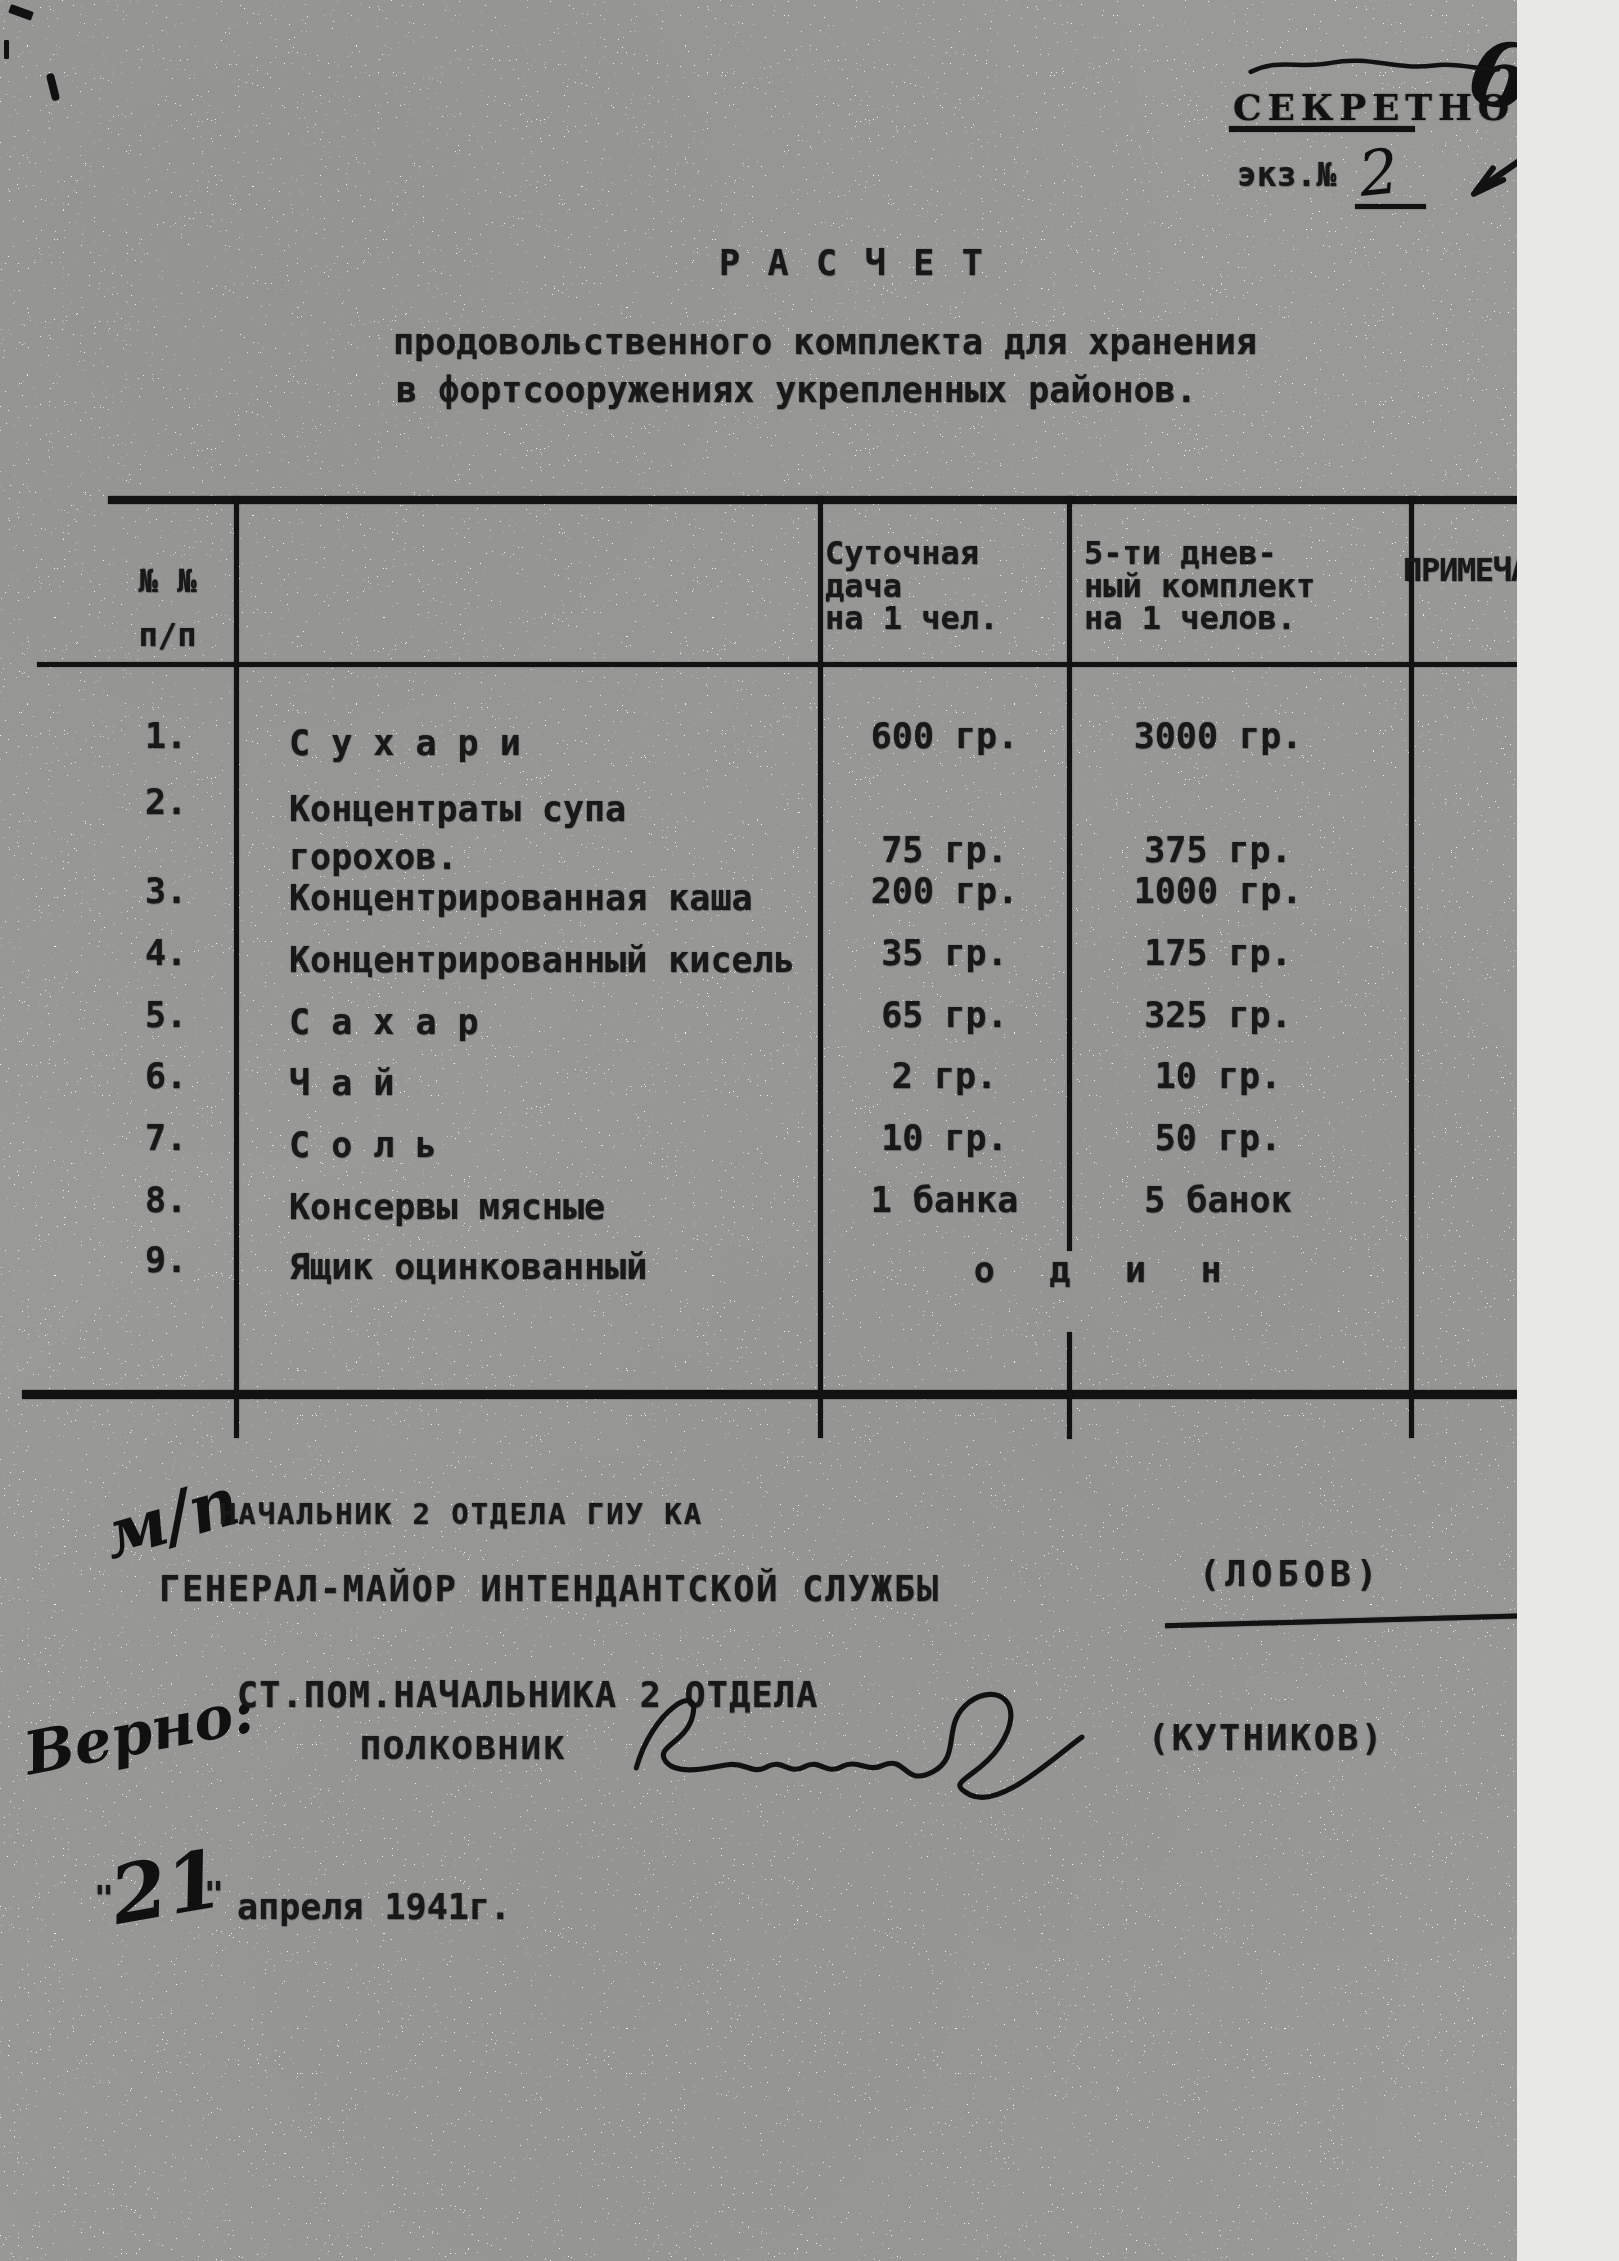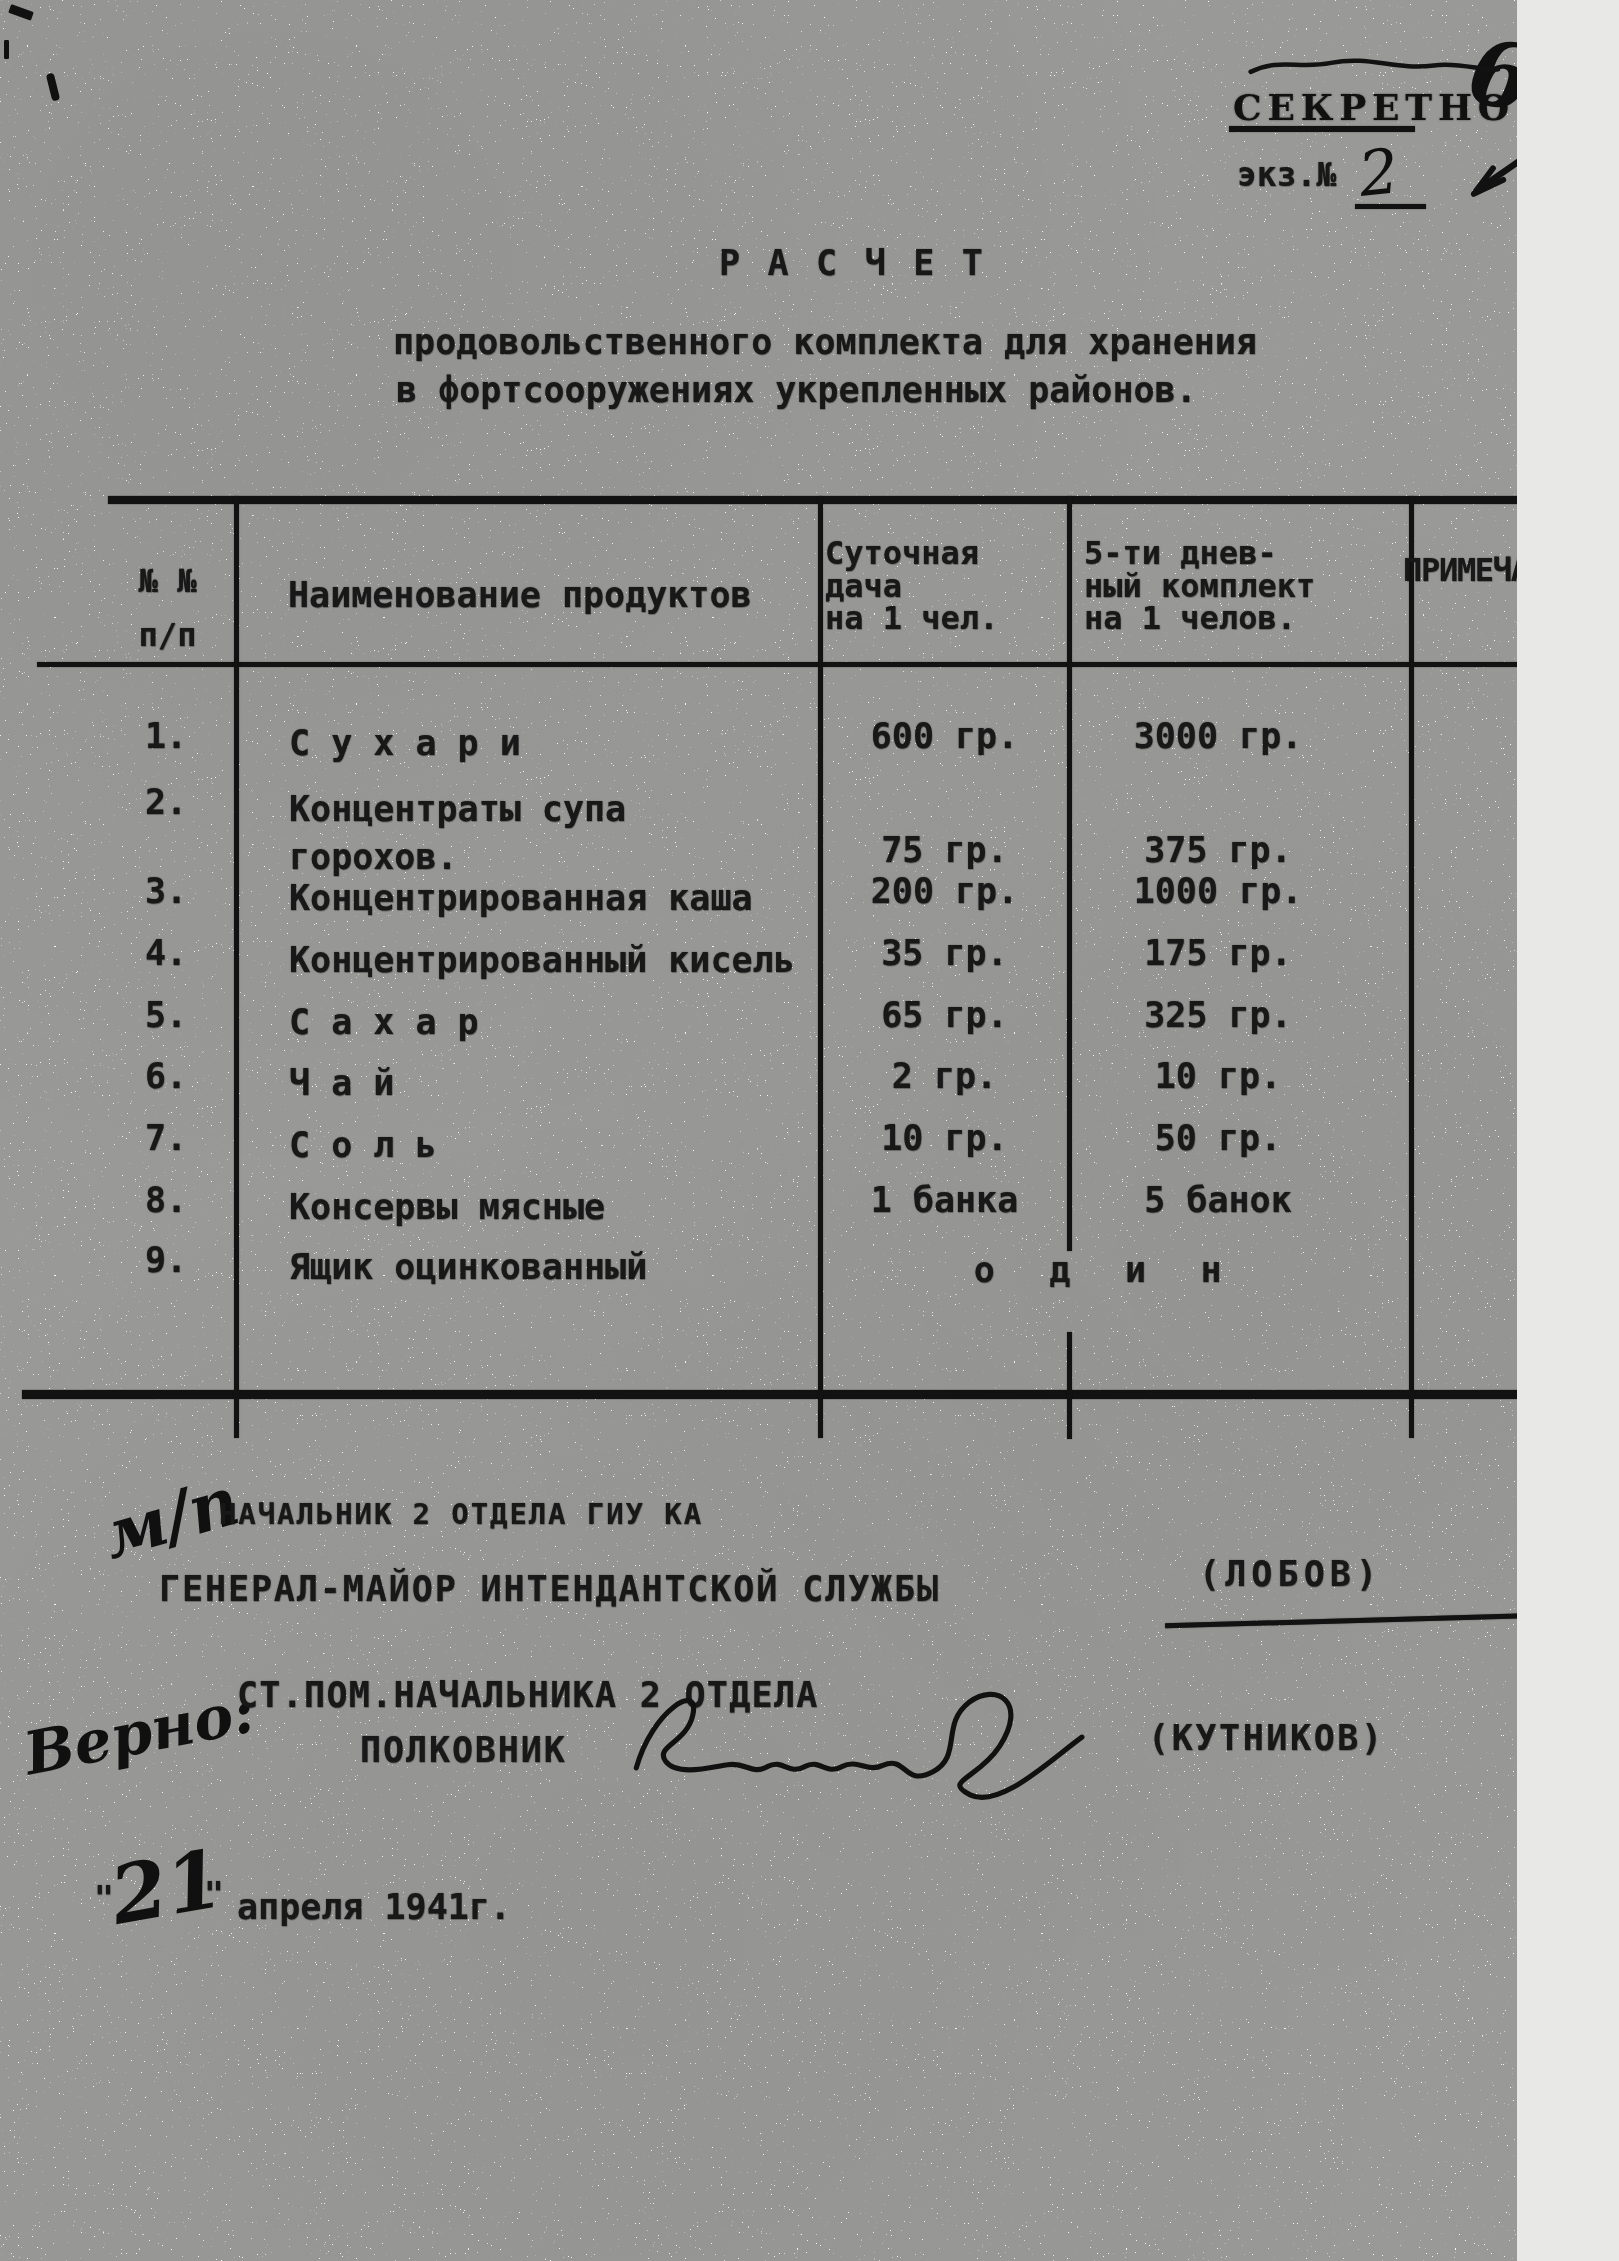--- a/index.html
+++ b/index.html
@@ -90,21 +90,20 @@
   <div class="hline" style="left:37px;top:662px;width:1582px;height:5.1px;"></div>
   <div class="hline" style="left:22px;top:1390px;width:1598px;height:9px;"></div>
   <div class="vline" style="left:234px;top:496px;width:5.1px;height:942px;"></div>
   <div class="vline" style="left:818px;top:496px;width:5.1px;height:942px;"></div>
   <div class="vline" style="left:1067px;top:496px;width:4.5px;height:755px;"></div>
   <div class="vline" style="left:1067px;top:1332px;width:4.5px;height:107px;"></div>
   <div class="vline" style="left:1409px;top:496px;width:5.1px;height:942px;"></div>
 
   <div class="typed multi" style="left:129px;top:554px;width:77px;text-align:center;font-size:32px;line-height:1.7;">№ №
 п/п</div>
-  <div class="typed" style="left:288px;top:578px;">Наименование продуктов</div>
   <div class="typed multi" style="left:825px;top:537px;width:212px;text-align:left;font-size:32px;line-height:1.02;">Суточная
 дача
 на 1 чел.</div>
   <div class="typed multi" style="left:1084px;top:537px;font-size:32px;line-height:1.02;text-align:left;">5-ти днев-
 ный комплект
   на 1 челов.</div>
   <div class="typed" style="left:1403px;top:554px;font-size:32px;letter-spacing:-1.3px;">ПРИМЕЧАНИЕ</div>
 
   <div class="trow" style="top:719px;">
     <div class="typed c-num">1.</div>
@@ -162,21 +161,21 @@
   </div>
 
   <div class="hand" style="left:102px;top:1478px;font-size:67px;transform:rotate(-16deg);font-weight:bold;">м/п</div>
   <div class="typed" style="left:219px;top:1500px;font-size:29px;letter-spacing:1.9px;">НАЧАЛЬНИК 2 ОТДЕЛА ГИУ КА</div>
   <div class="typed" style="left:159px;top:1572px;font-size:35px;letter-spacing:1.9px;">ГЕНЕРАЛ-МАЙОР ИНТЕНДАНТСКОЙ СЛУЖБЫ</div>
   <div class="typed" style="left:1199px;top:1557px;font-size:35px;letter-spacing:5.1px;">(ЛОБОВ)</div>
   <div class="hline" style="left:1165px;top:1617px;width:455px;height:4.5px;transform:rotate(-1.6deg);"></div>
 
   <div class="hand" style="left:23px;top:1698px;font-size:59px;transform:rotate(-11deg);font-weight:bold;">Верно:</div>
   <div class="typed" style="left:237px;top:1678px;font-size:35px;letter-spacing:1.3px;">СТ.ПОМ.НАЧАЛЬНИКА 2 ОТДЕЛА</div>
-  <div class="typed" style="left:360px;top:1733px;font-size:35px;letter-spacing:1.9px;">ПОЛКОВНИК</div>
+  <div class="typed" style="left:360px;top:1733px;font-size:35px;letter-spacing:1.9px;font-family:Liberation Mono, monospace;">ПОЛКОВНИК</div>
   <div class="typed" style="left:1148px;top:1721px;font-size:35px;letter-spacing:2.6px;">(КУТНИКОВ)</div>
 
   <svg class="noise-svg" style="left:617px;top:1665px;" width="488" height="193" viewBox="0 0 760 300">
     <path d="M30,160 C55,70 130,25 118,78 C108,122 58,126 76,150 C94,174 150,158 172,155
              C202,150 208,172 234,158 C260,145 266,172 292,158 C318,145 324,172 350,158
              C376,145 388,168 414,156 C452,140 446,190 492,166 C538,142 504,92 548,58
              C592,26 640,58 596,126 C562,178 506,180 550,202 C596,224 672,150 724,112" fill="none" stroke="#111" stroke-width="8" stroke-linecap="round"></path>
   </svg>
 
   <div class="typed" style="left:94px;top:1882px;font-size:33px;">"</div>

